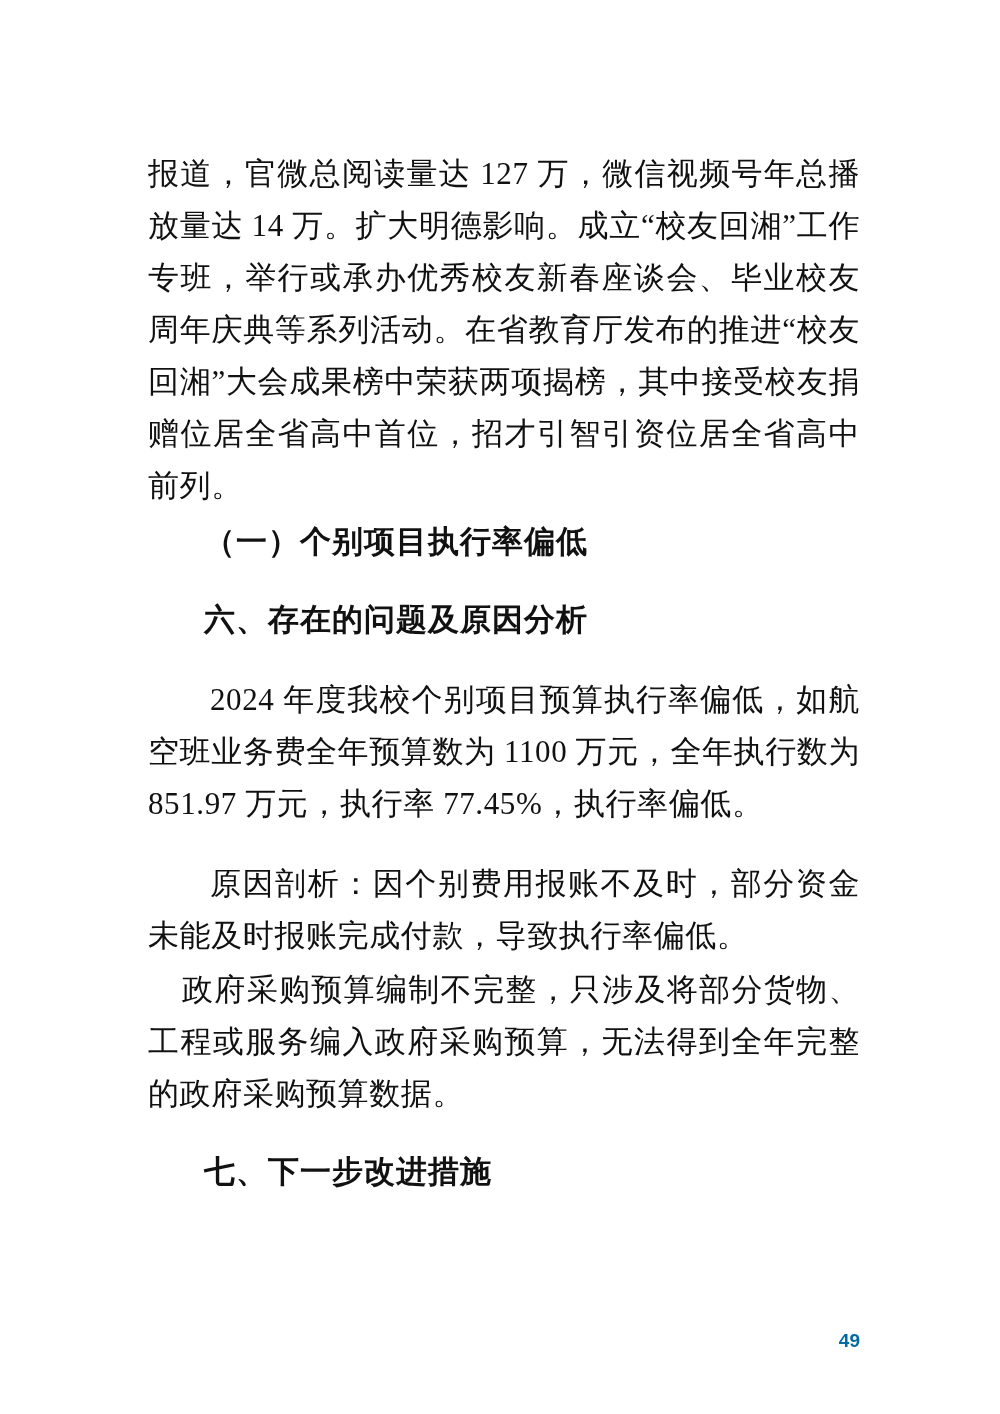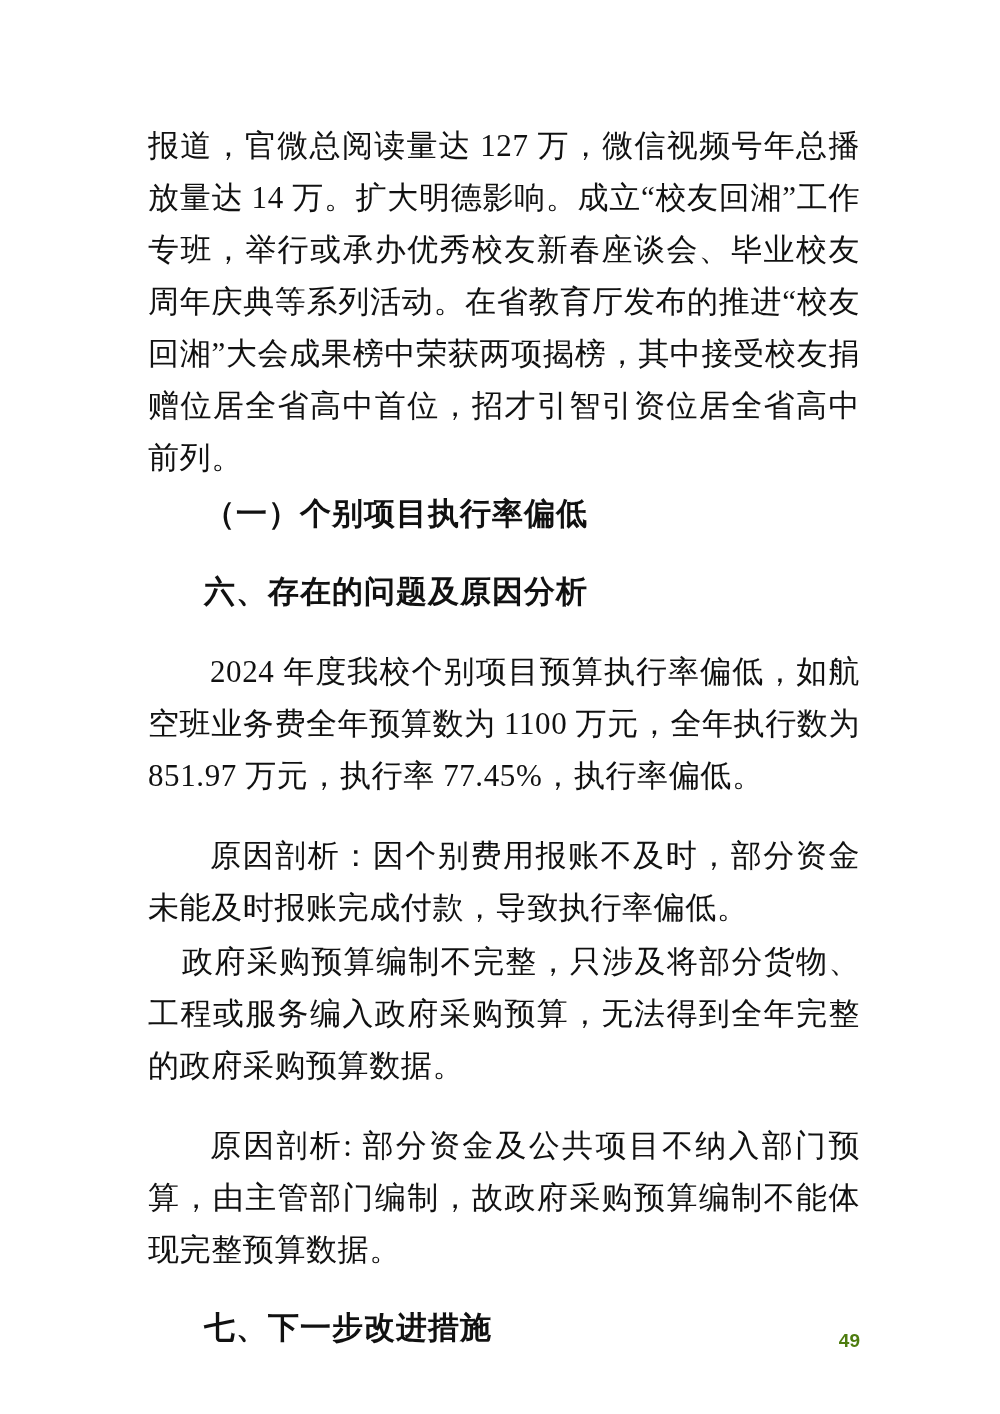--- a/index.html
+++ b/index.html
@@ -14,21 +14,21 @@
     background: #ffffff;
     margin: 0 auto;
     box-sizing: border-box;
     font-family: "Liberation Serif", "DejaVu Serif", serif;
     color: #111111;
     overflow: hidden;
   }
   .content {
     position: absolute;
     left: 148px;
-    top: 120px;
+    top: 148px;
     width: 712px;
   }
   .para {
     font-size: 31px;
     line-height: 52px;
     letter-spacing: 0.6px;
     text-align: justify;
     text-justify: inter-ideograph;
     margin: 0 0 2px 0;
     text-indent: 0;
@@ -54,21 +54,21 @@
   .gap-top {
     margin-top: 26px;
   }
   .page-number {
     position: absolute;
     right: 140px;
     bottom: 62px;
     font-size: 19px;
     font-weight: bold;
     font-family: "Liberation Sans", sans-serif;
-    color: #4d7c0f;
+    color: #0369a1;
   }
 </style>
 </head>
 <body>
 
 <div class="page">
 
   <div class="content">
 
     <p class="para">报道，官微总阅读量达 127 万，微信视频号年总播放量达 14 万。扩大明德影响。成立“校友回湘”工作专班，举行或承办优秀校友新春座谈会、毕业校友周年庆典等系列活动。在省教育厅发布的推进“校友回湘”大会成果榜中荣获两项揭榜，其中接受校友捐赠位居全省高中首位，招才引智引资位居全省高中前列。</p>
@@ -77,21 +77,20 @@
 
     <p class="heading gap-top">六、存在的问题及原因分析</p>
 
     <p class="para indent">2024 年度我校个别项目预算执行率偏低，如航空班业务费全年预算数为 1100 万元，全年执行数为 851.97 万元，执行率 77.45%，执行率偏低。</p>
 
     <p class="para indent">原因剖析：因个别费用报账不及时，部分资金未能及时报账完成付款，导致执行率偏低。</p>
 
 
     <p class="para indent-small">政府采购预算编制不完整，只涉及将部分货物、工程或服务编入政府采购预算，无法得到全年完整的政府采购预算数据。</p>
 
-    <p class="para indent">原因剖析: 部分资金及公共项目不纳入部门预算，由主管部门编制，故政府采购预算编制不能体现完整预算数据。</p>
 
     <p class="heading gap-top">七、下一步改进措施</p>
 
 
   </div>
 
   <div class="page-number">49</div>
 
 </div>
 

